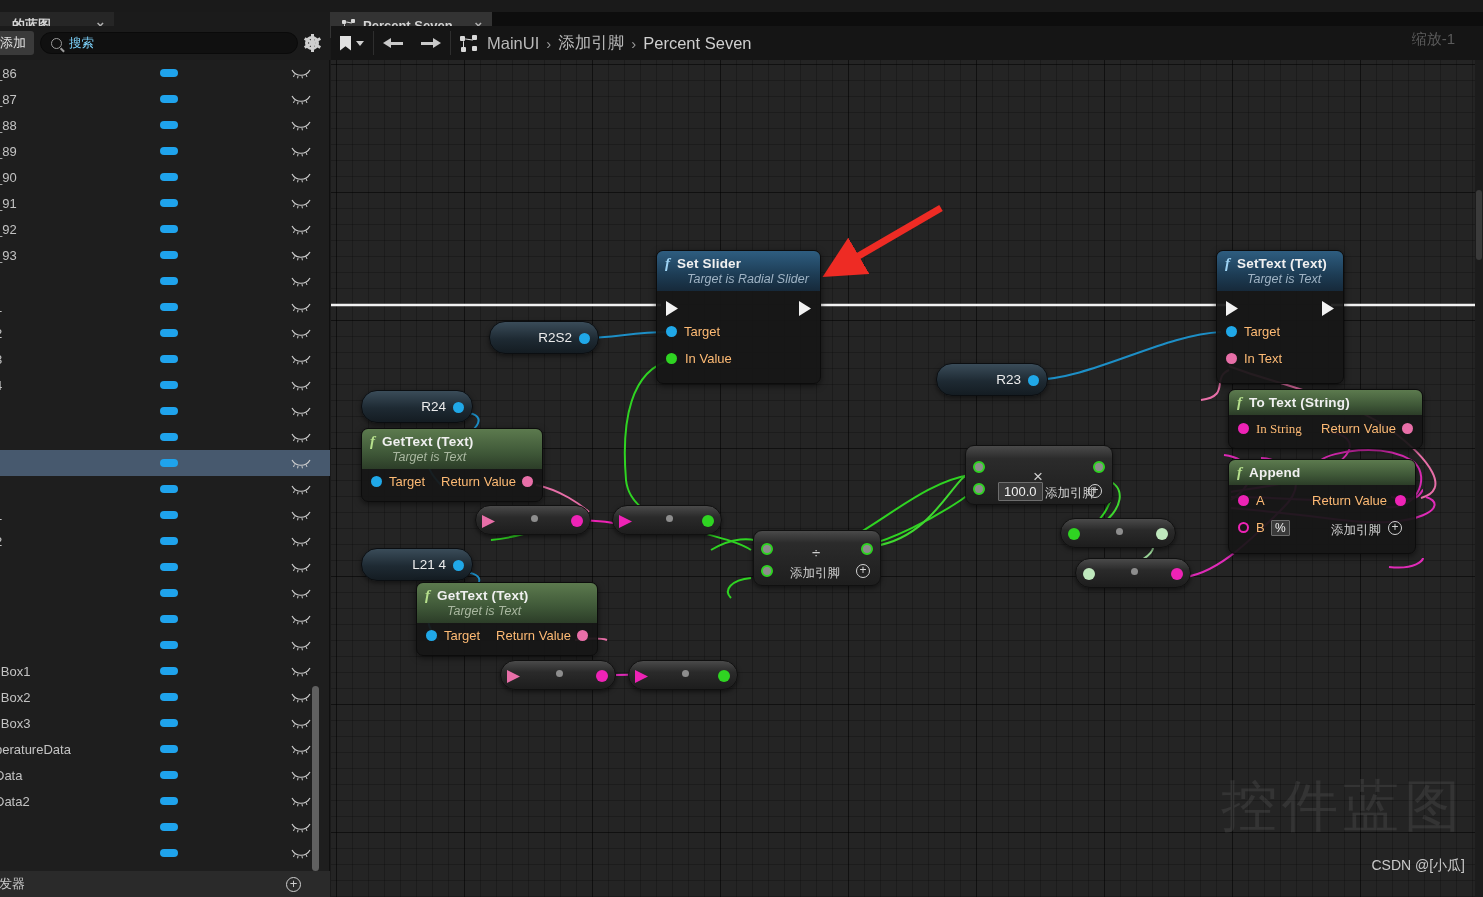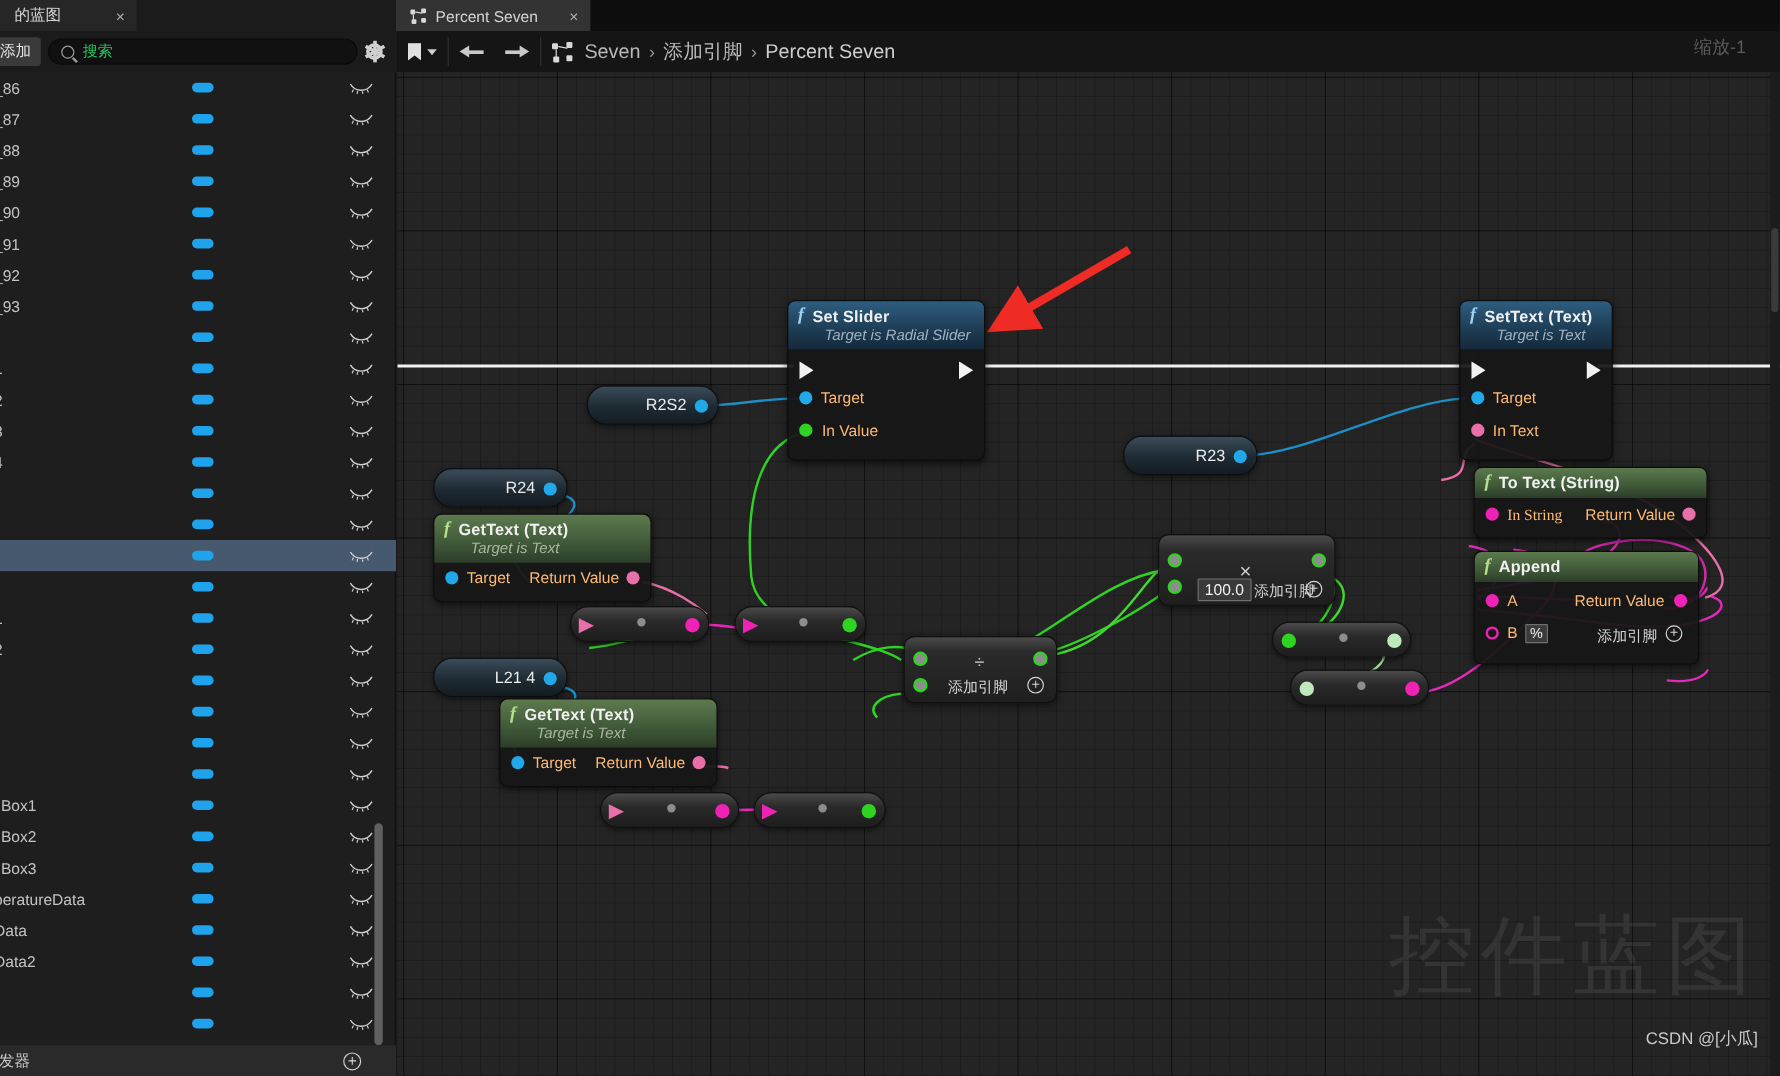--- a/index.html
+++ b/index.html
@@ -7,22 +7,23 @@
     width: 1483px; height: 897px;
     background: #1a1a1a;
     font-family: "Liberation Sans", "DejaVu Sans", sans-serif;
     overflow: hidden;
     color: #c8c8c8;
   }
   #root { position: relative; width: 1483px; height: 897px; }
 
   
   .tabbar {
-    position: absolute; left: 0; top: 0; width: 1483px; height: 26px;
+    position: absolute; left: 0; top: 12px; width: 1483px; height: 26px;
     background: #0d0d0d;
+    font-weight: bold;
   }
   .tab {
     position: absolute; top: 0; height: 26px;
     display: flex; align-items: center; gap: 8px;
     padding: 0 10px 0 12px;
     font-size: 13px; color: #d4d4d4;
   }
   .tab.left  { left: 0;   width: 114px; background: #262626; }
   .tab.gapfill { left: 114px; width: 216px; height:26px; background:#1b1b1b; position:absolute; top:0;}
   .tab.active { left: 330px; width: 162px; background: #333333; }
@@ -58,21 +59,21 @@
     border: 1px solid #0a0a0a;
   }
   .lp-search .mag {
     width: 11px; height: 11px; border: 1.6px solid #9b9b9b; border-radius: 50%;
     position: relative; flex: 0 0 11px;
   }
   .lp-search .mag::after {
     content: ""; position: absolute; right: -4px; bottom: -3px;
     width: 5px; height: 1.6px; background: #9b9b9b; transform: rotate(45deg);
   }
-  .lp-search .ph { font-size: 12.5px; color: #22c55e; }
+  .lp-search .ph { font-size: 12.5px; color: #7dd3fc; }
   .gear {
     width: 16px; height: 16px; flex: 0 0 16px; position: relative; margin-right: 4px;
   }
   .gear::before {
     content: ""; position: absolute; inset: 1px; border-radius: 50%;
     border: 3px solid #cfcfcf;
   }
   .gear::after {
     content: ""; position: absolute; left: 6px; top: -1px; width: 4px; height: 18px;
     background: radial-gradient(circle, transparent 0, transparent 0);
@@ -254,21 +255,21 @@
     position: absolute; background: #3a3a3a; border: 1px solid #6e6e6e;
     color: #f0f0f0; font-size: 13px; padding: 1px 5px; border-radius: 1px;
   }
   .valbox.sm { font-size: 12px; padding: 0 3px; min-width: 16px; text-align: center; }
 
   
   .redarrow { position: absolute; left: 0; top: 0; width: 1152px; height: 837px; pointer-events: none; }
 
   .watermark {
     position: absolute; right: 18px; bottom: 52px;
-    font-size: 72px; color: rgba(255,255,255,0.075); letter-spacing: 5px;
+    font-size: 56px; color: rgba(255,255,255,0.075); letter-spacing: 5px;
     font-family: Liberation Mono, monospace; white-space: nowrap;
   }
   .credit {
     position: absolute; right: 18px; bottom: 22px;
     font-size: 14px; color: #c9c9c9; white-space: nowrap;
   }
   .rscroll {
     position: absolute; right: 0; top: 60px; width: 8px; height: 837px; background: #1c1c1c;
   }
   .rscroll .thumb { position:absolute; left:1px; top:130px; width:6px; height:70px; background:#3a3a3a; border-radius:3px;}
@@ -772,21 +773,21 @@
   <div class="gtb-btn">
     <span class="tab-ico" style="width:17px;height:17px;">
       <i class="n1" style="width:5px;height:5px;"></i>
       <i class="n2" style="left:12px;width:5px;height:5px;"></i>
       <i class="n3" style="left:1px;top:12px;width:5px;height:5px;"></i>
       <i class="n4" style="left:12px;top:11px;width:5px;height:5px;"></i>
       <i class="ln1" style="left:5px;top:4px;width:8px;"></i>
       <i class="ln2" style="left:3px;top:6px;height:7px;"></i>
     </span>
   </div>
-  <div class="crumb">Seven</div>
+  <div class="crumb">MainUI</div>
   <div class="crumbsep">›</div>
   <div class="crumb">添加引脚</div>
   <div class="crumbsep">›</div>
   <div class="crumb cur">Percent Seven</div>
 </div>
 <div class="zoomlabel">缩放-1</div>
 
 <div class="graph">
 
   <svg class="wires" viewBox="0 0 1152 837">

